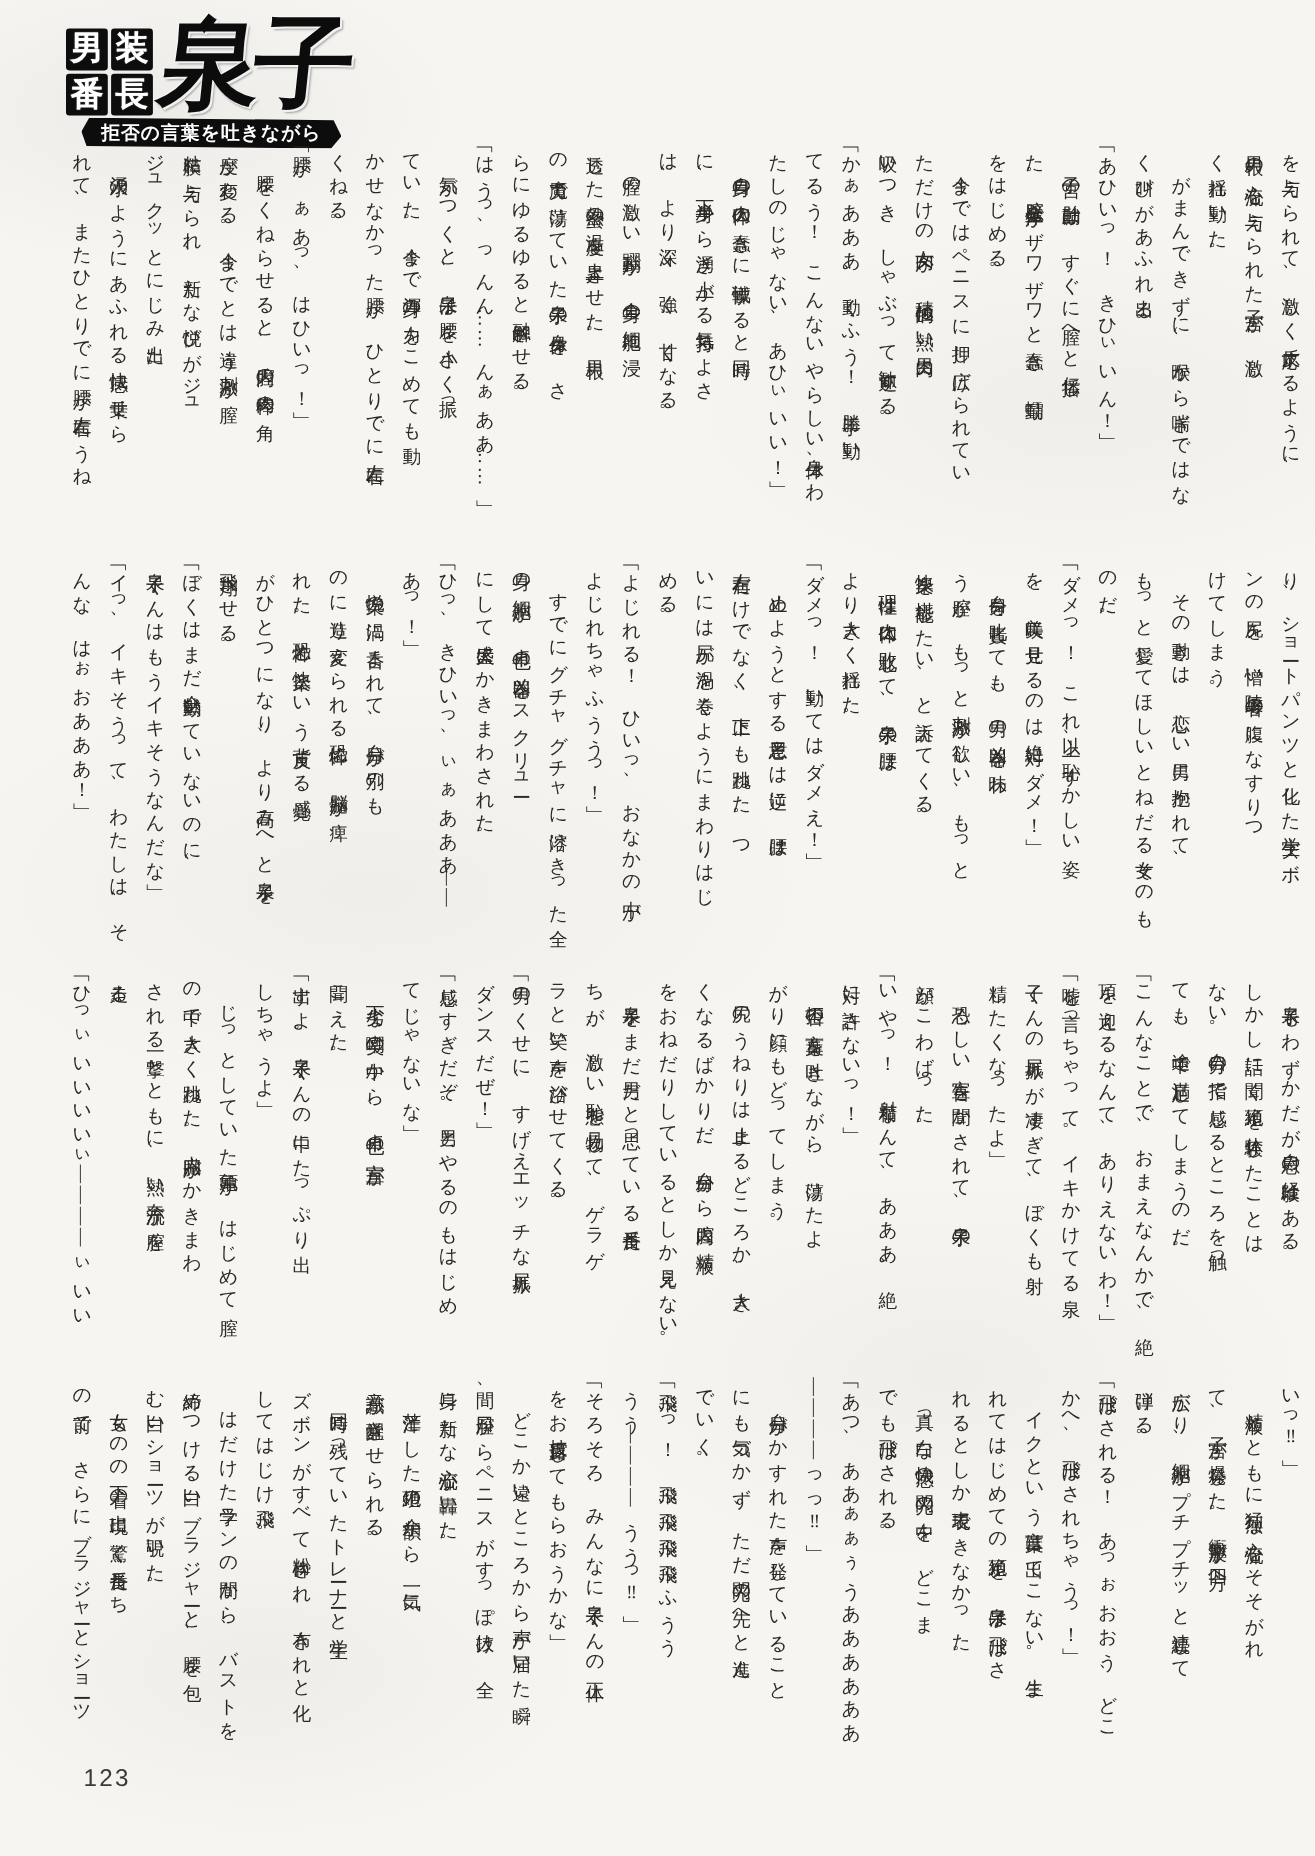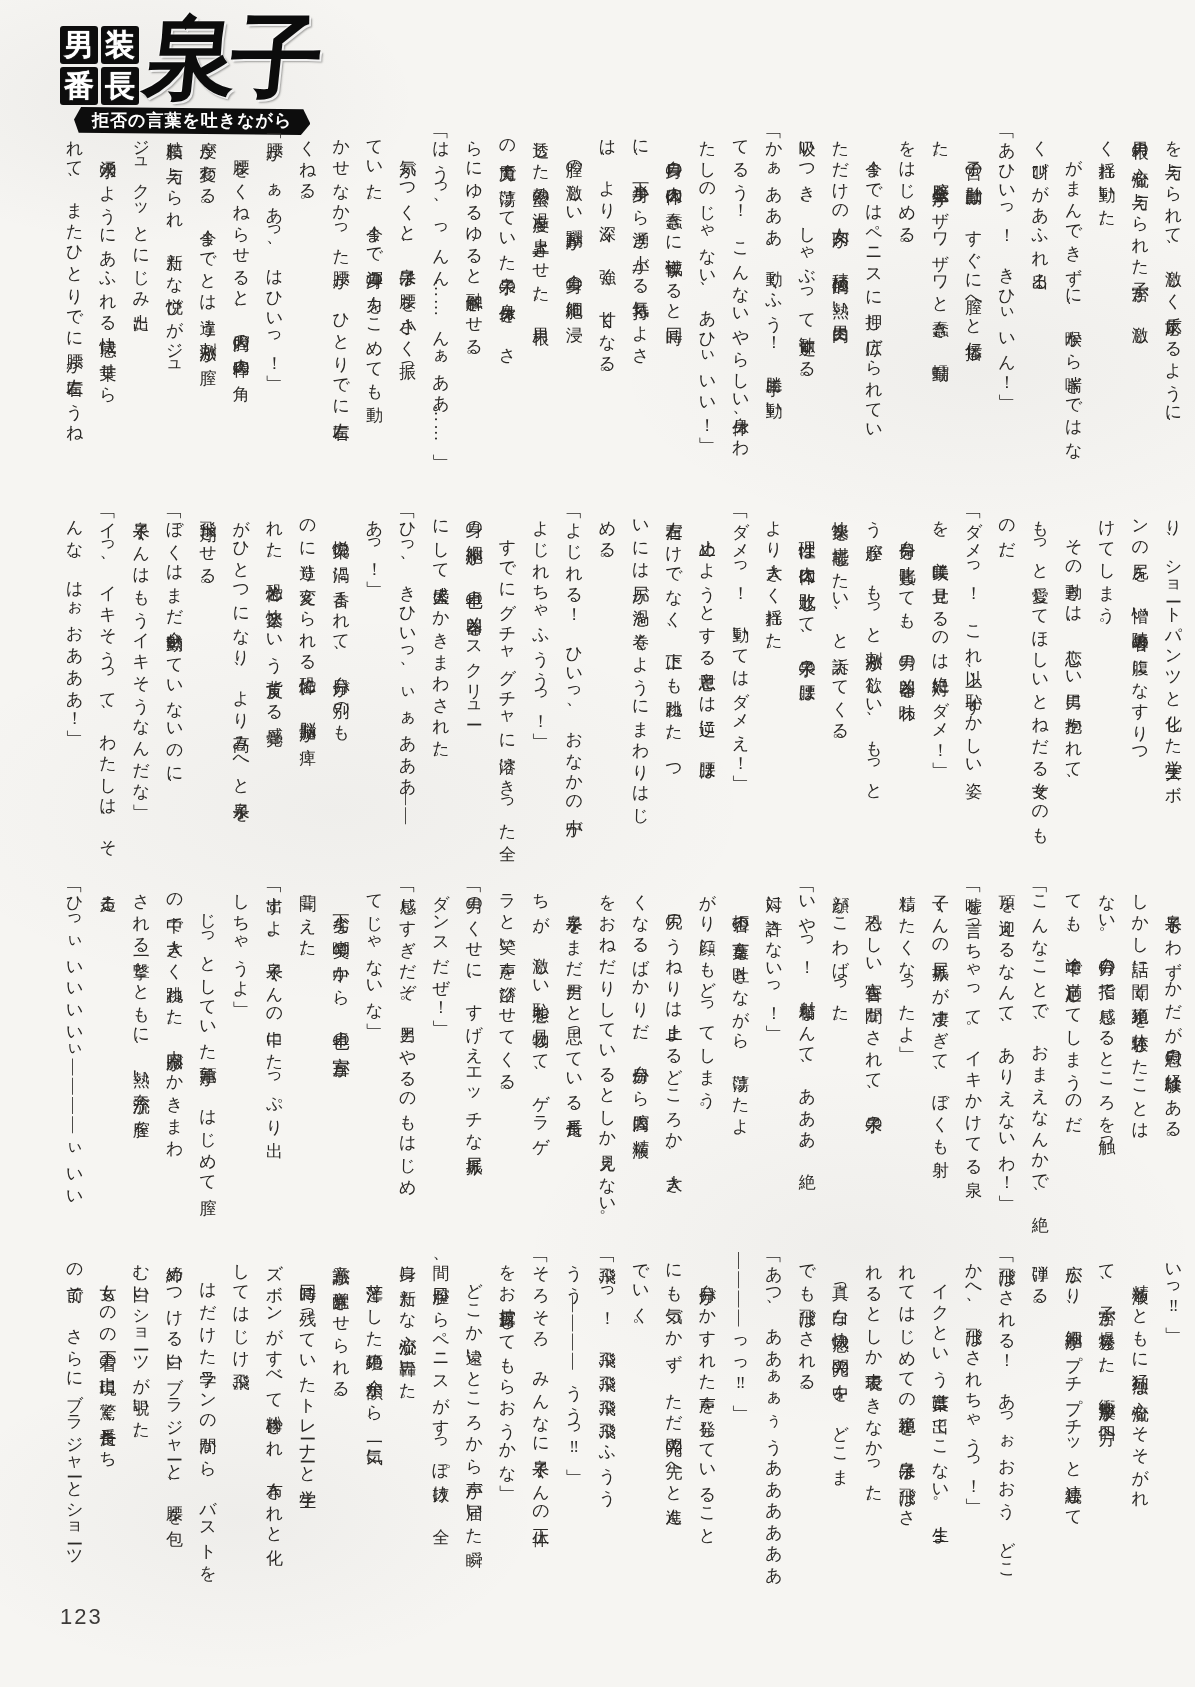--- a/index.html
+++ b/index.html
@@ -78,21 +78,21 @@
     white-space: nowrap;
   }
   #band1 { top: 128px; height: 378px; }
   #band2 { top: 508px; height: 364px; }
   #band3 { top: 882px; height: 364px; }
   #band4 { top: 1252px; height: 368px; }
 
   
   .page-number {
     position: absolute;
-    left: 60px; top: 1604px;
+    left: 76px; top: 1604px;
     font-family: "Liberation Sans", sans-serif;
     font-size: 22px;
     color: #3c3a38;
     letter-spacing: 2px;
   }
 </style>
 </head>
 <body>
 
 <div>

